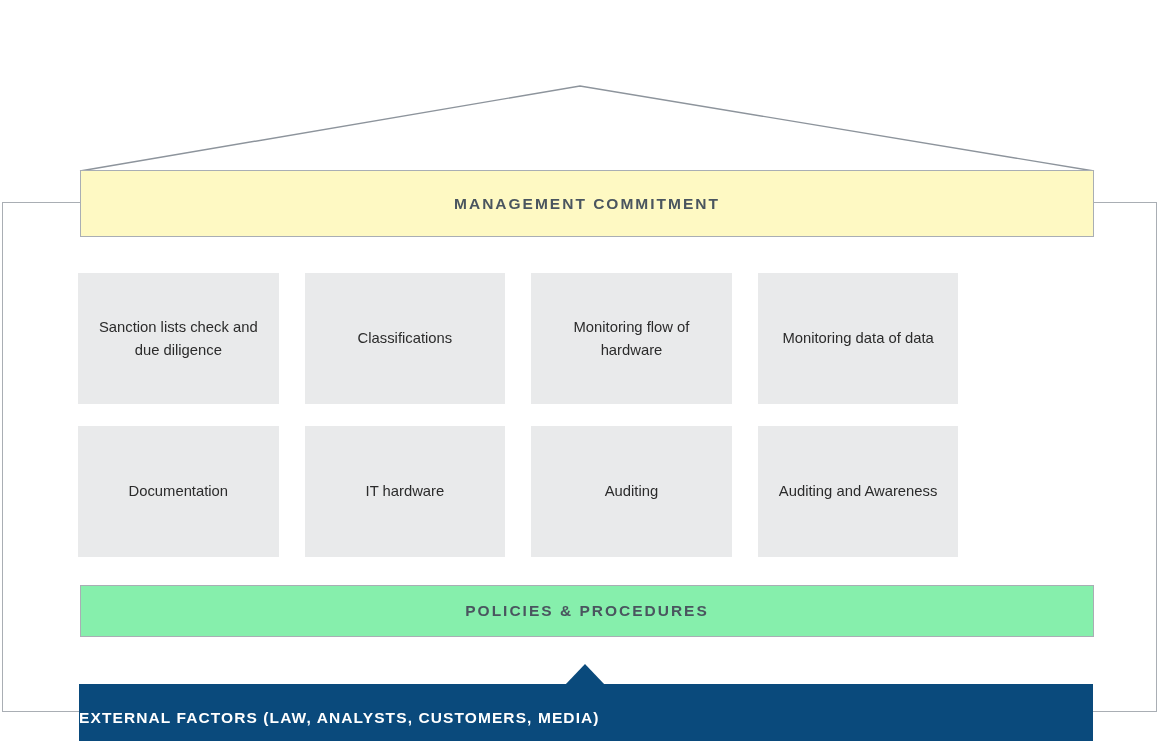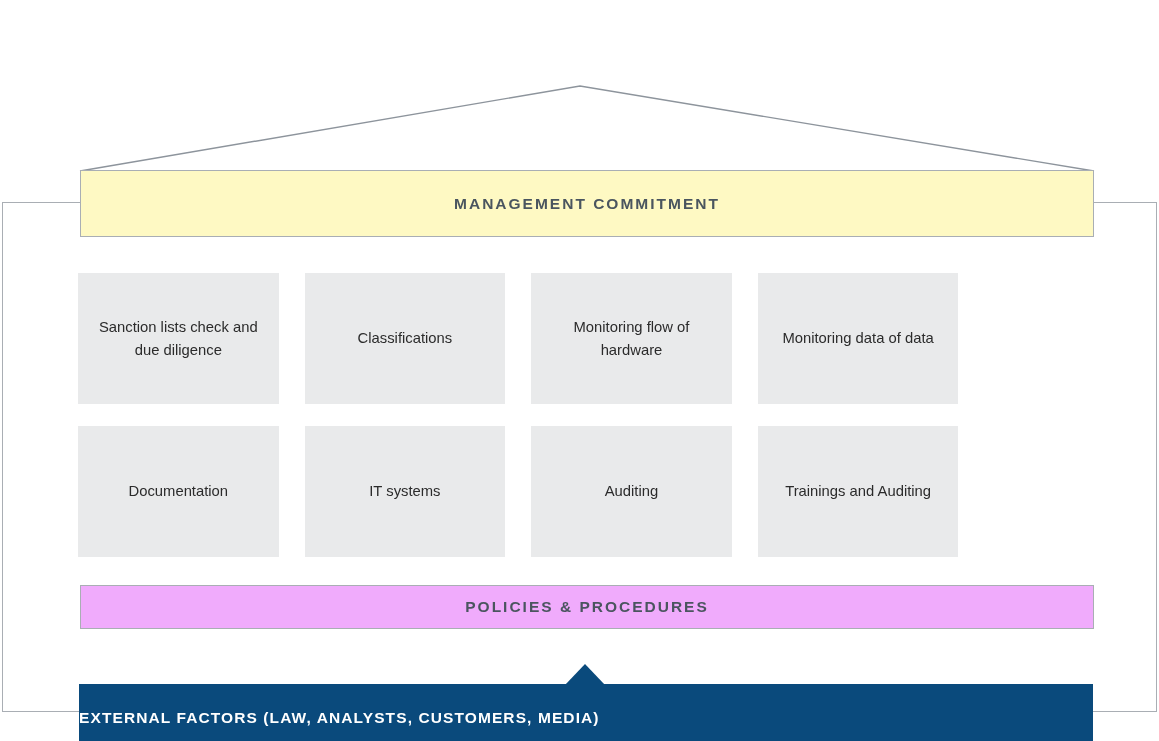--- a/index.html
+++ b/index.html
@@ -93,24 +93,24 @@
     color: #2b2b2b;
     font-weight: normal;
   }
 
   
   #policies-banner {
     position: absolute;
     left: 80px;
     top: 585px;
     width: 1014px;
-    height: 44px;
+    height: 52px;
     border: 1px solid #a9aeb4;
     box-sizing: border-box;
-    background: #f0abfc;
+    background: #86efac;
     display: flex;
     align-items: center;
     justify-content: center;
   }
 
   
   #external-bar {
     position: absolute;
     left: 79px;
     top: 684px;
@@ -167,27 +167,27 @@
     <div class="pillar-box">
       <span class="pillar-text">Monitoring data of data</span>
     </div>
   </div>
 
   <div class="pillar-row" id="pillar-row-2">
     <div class="pillar-box">
       <span class="pillar-text">Documentation</span>
     </div>
     <div class="pillar-box">
-      <span class="pillar-text">IT systems</span>
+      <span class="pillar-text">IT hardware</span>
     </div>
     <div class="pillar-box">
       <span class="pillar-text">Auditing</span>
     </div>
     <div class="pillar-box">
-      <span class="pillar-text">Trainings and Auditing</span>
+      <span class="pillar-text">Auditing and Awareness</span>
     </div>
   </div>
 
   <div id="policies-banner">
     <span class="banner-label">POLICIES &amp; PROCEDURES</span>
   </div>
 
   <div id="external-arrow"></div>
   <div id="external-bar">
     <span id="external-label">EXTERNAL FACTORS (LAW, ANALYSTS, CUSTOMERS, MEDIA)</span>

